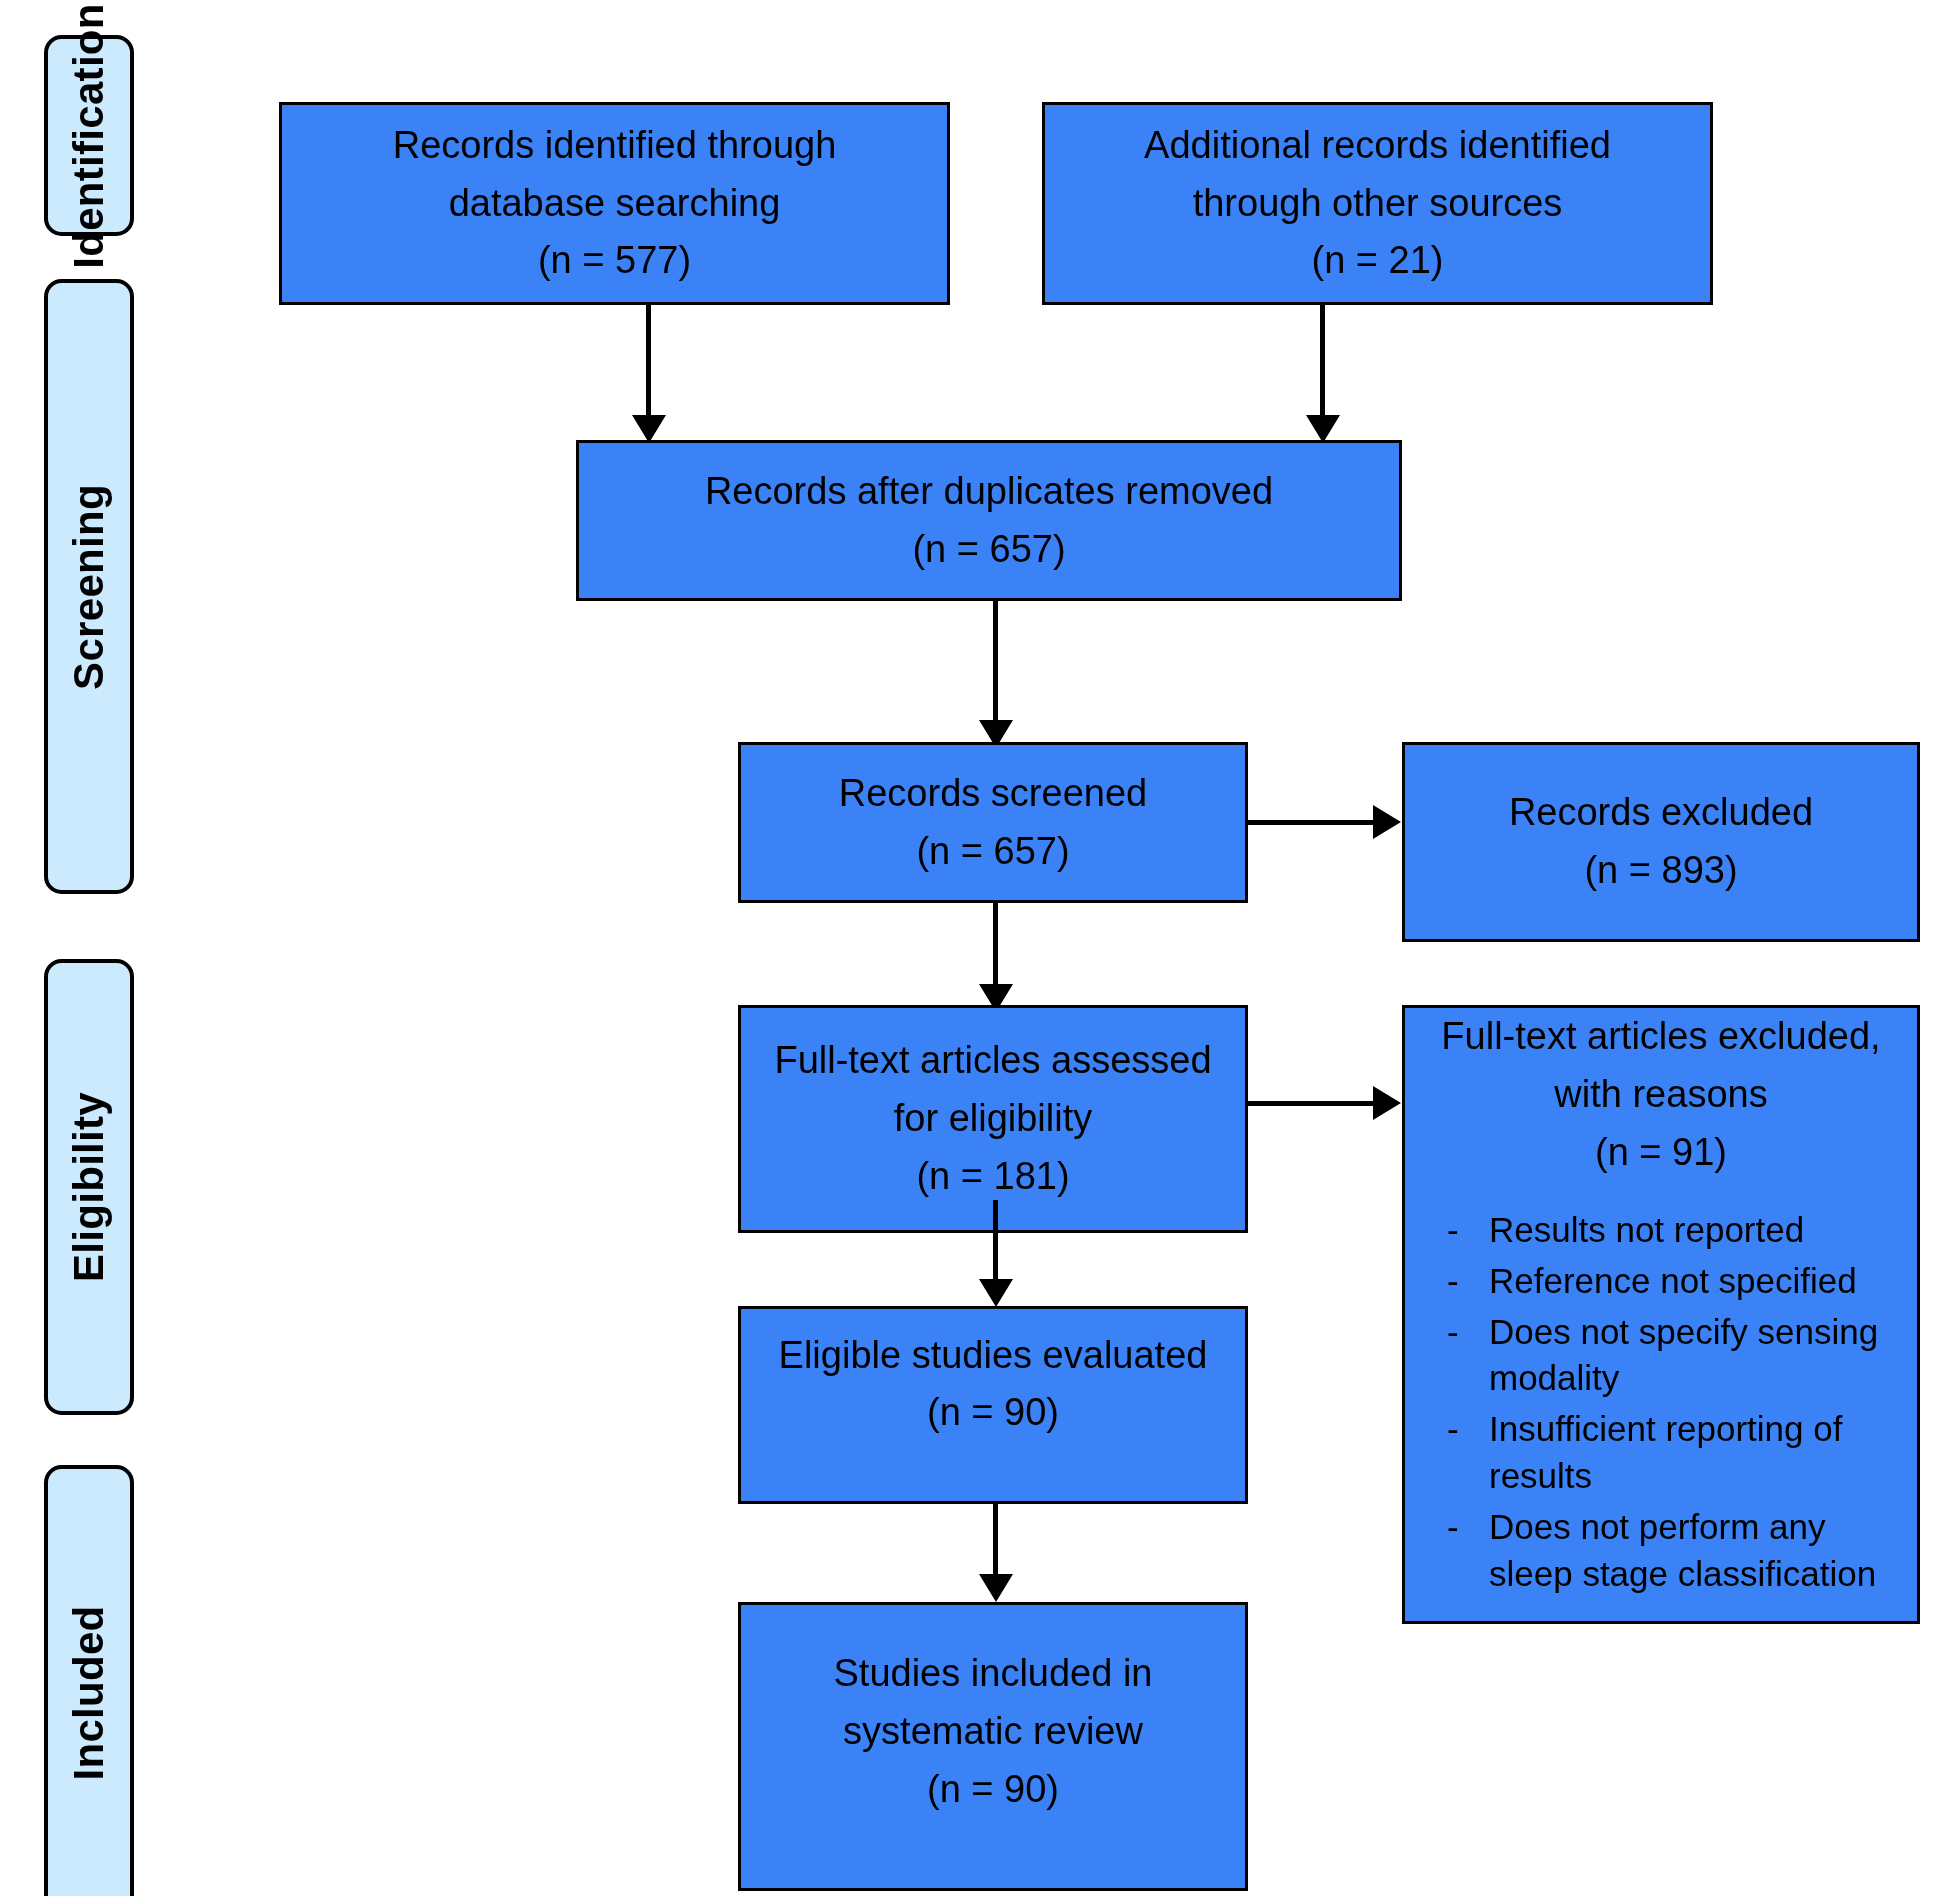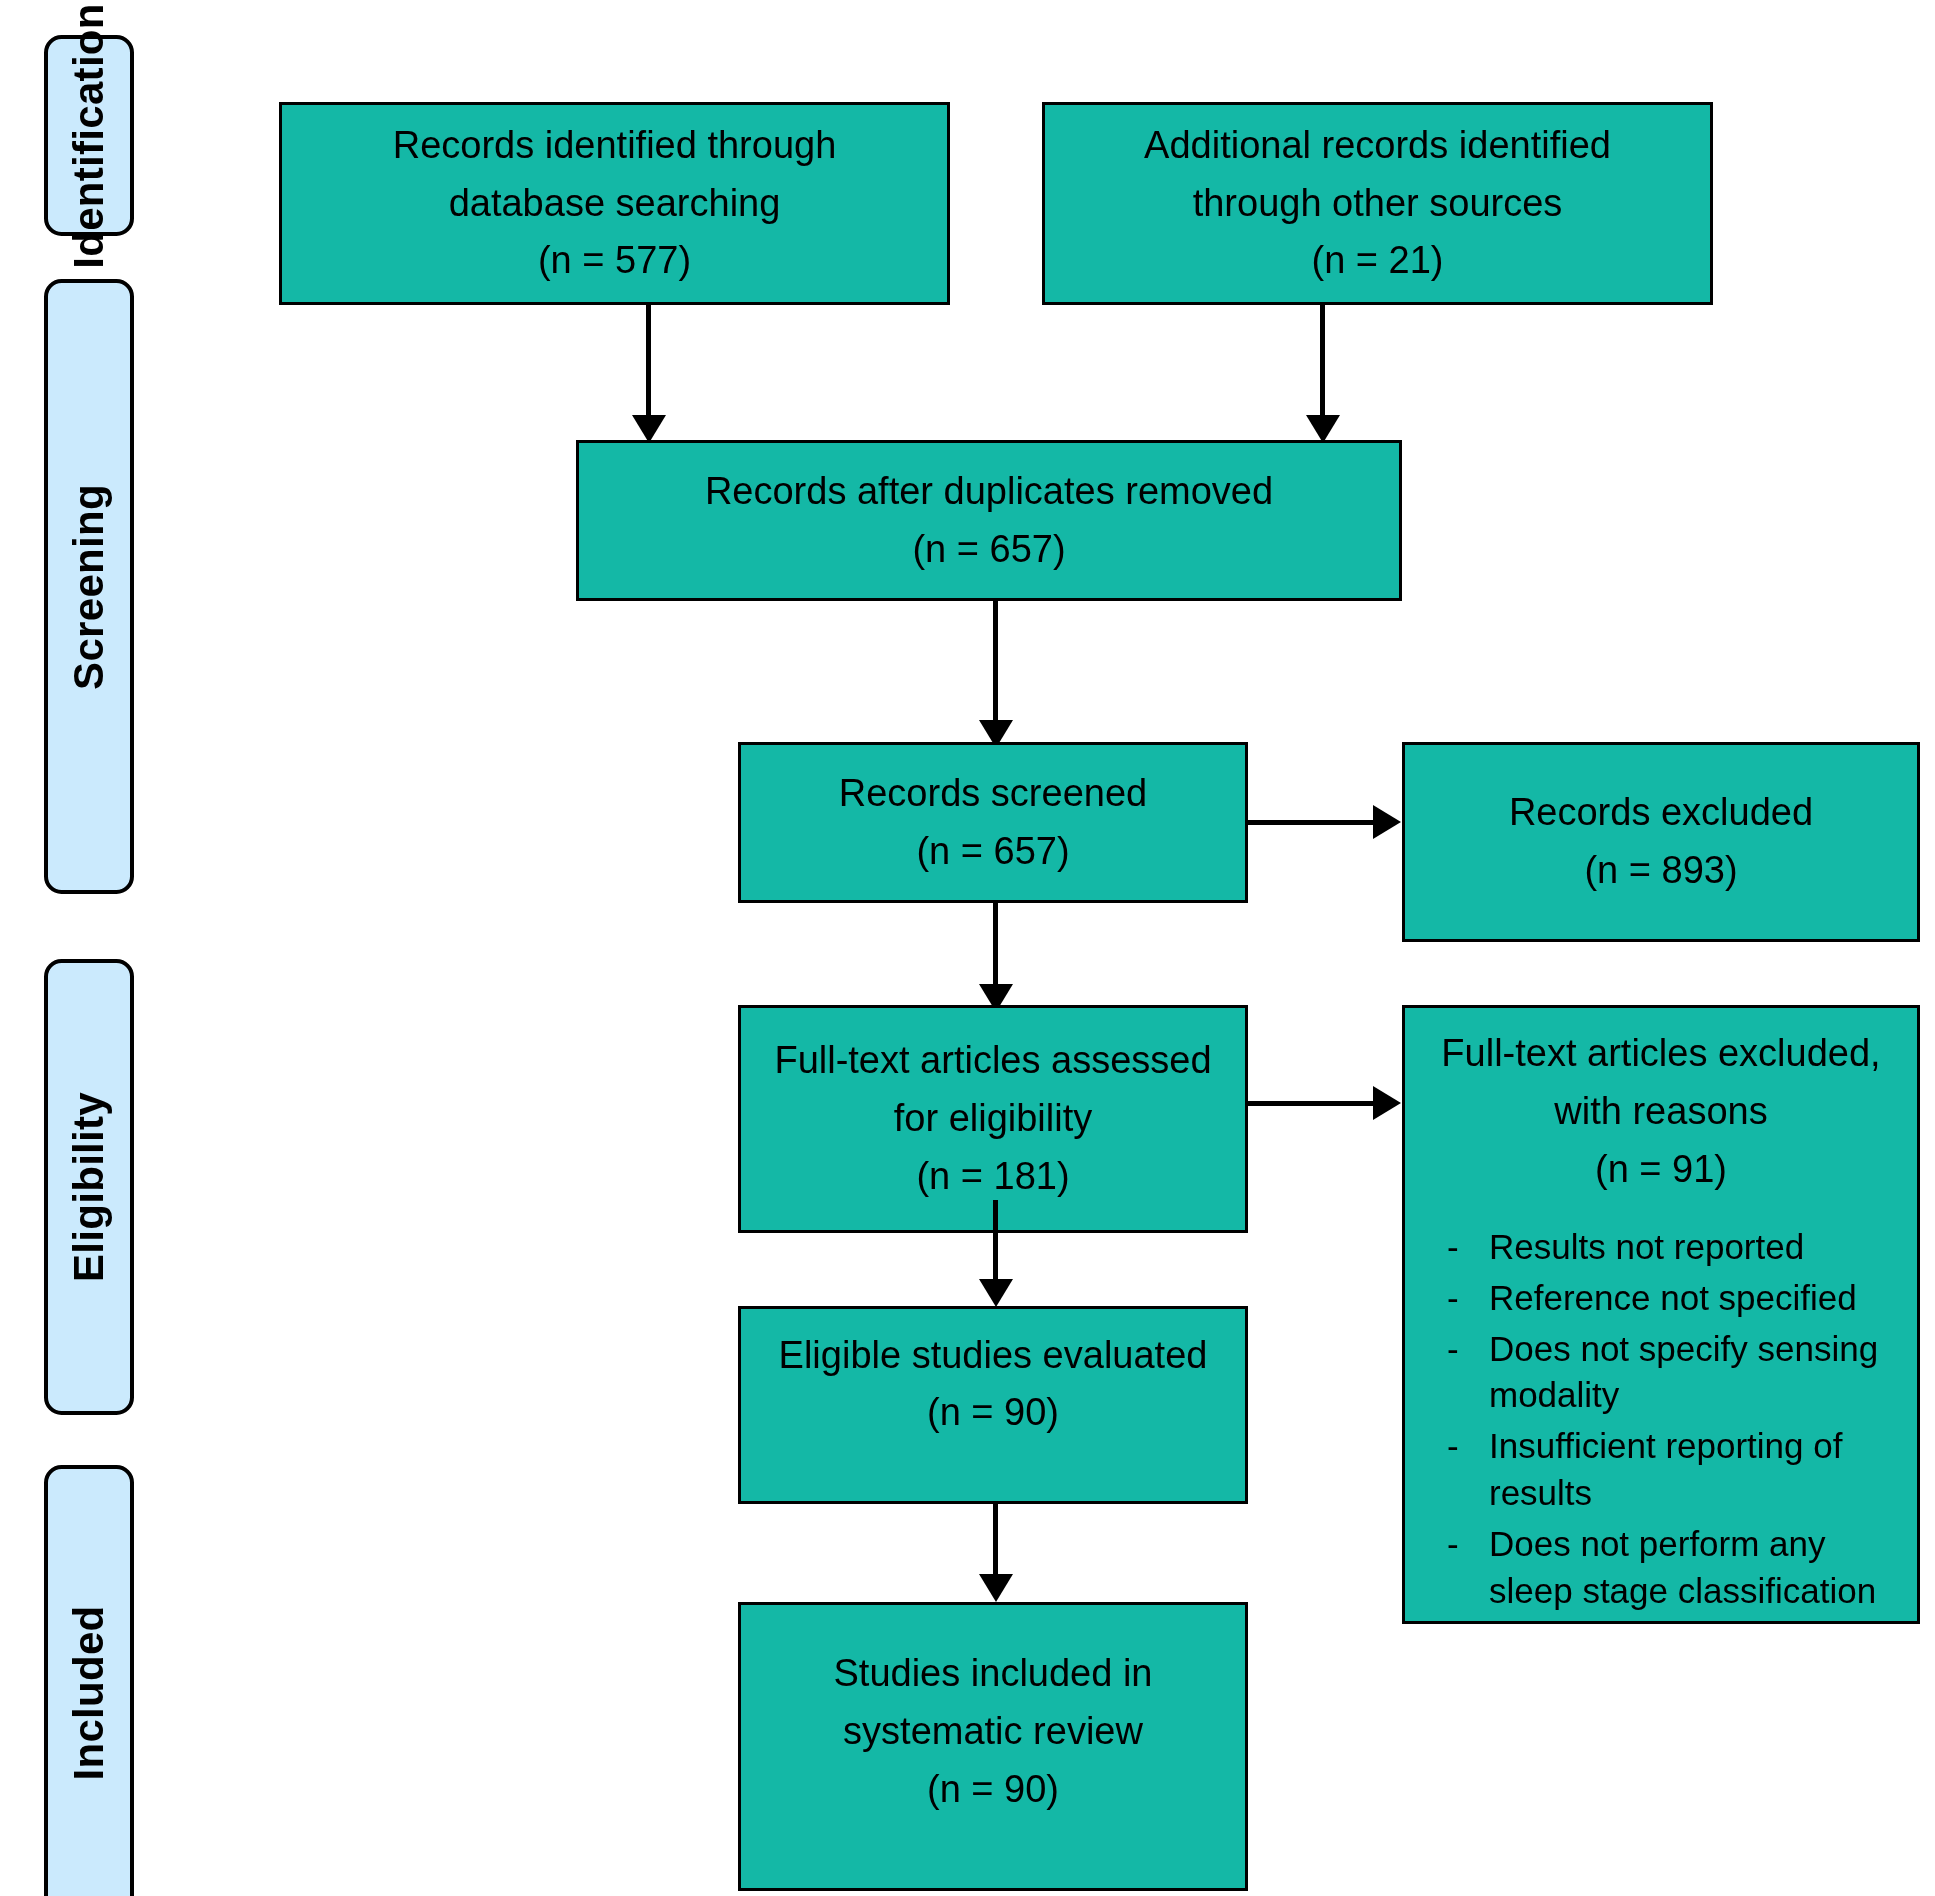--- a/index.html
+++ b/index.html
@@ -36,21 +36,21 @@
     font-weight: bold;
     font-size: 42px;
     line-height: 1;
     color: #000000;
     letter-spacing: 0.3px;
   }
 
   
   .flow-box {
     position: absolute;
-    background: #14b8a6;
+    background: #3b82f6;
     border: 3.4px solid #000000;
     box-sizing: border-box;
     display: flex;
     flex-direction: column;
     align-items: center;
     color: #000000;
   }
   .flow-box.center-v {
     justify-content: center;
   }
@@ -177,21 +177,21 @@
 
   <div class="vline" style="left:993px; top:903px; height:99px;"></div>
   <div class="arrow-down" style="left:979px; top:984px;"></div>
 
   <div class="flow-box center-v" style="left:738px; top:1005px; width:510px; height:228px;">
     <div class="box-text">Full-text articles assessed</div>
     <div class="box-text">for eligibility</div>
     <div class="box-text">(n = 181)</div>
   </div>
 
-  <div class="flow-box top-v" style="left:1402px; top:1005px; width:518px; height:619px; padding-top:17px;">
+  <div class="flow-box top-v" style="left:1402px; top:1005px; width:518px; height:619px; padding-top:0;">
     <div class="box-text">Full-text articles excluded,</div>
     <div class="box-text">with reasons</div>
     <div class="box-text" style="margin-bottom:25.5px;">(n = 91)</div>
 
     <div class="reasons-list">
       <div class="reason-item">
         <span class="reason-dash">-</span>
         <span class="reason-text">Results not reported</span>
       </div>
       <div class="reason-item">

